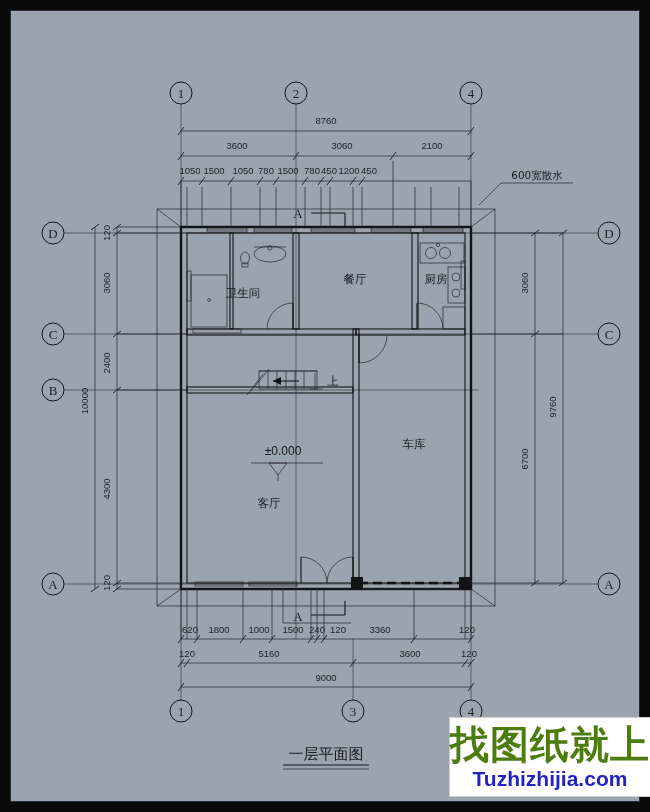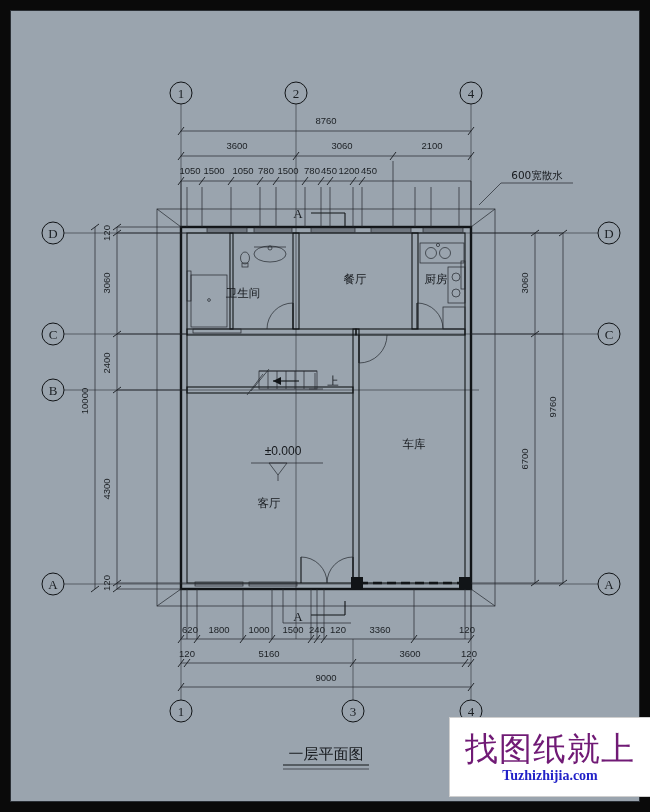--- a/index.html
+++ b/index.html
@@ -6,23 +6,23 @@
   body{width:650px;height:812px;overflow:hidden;
        font-family:"Liberation Sans","DejaVu Sans",sans-serif;}
   #root{position:relative;width:650px;height:812px;background:#0a0a0a;}
   #sheet{position:absolute;left:10px;top:10px;width:630px;height:792px;
          background:#9aa4ae;border:1px solid #2a2f35;box-sizing:border-box;}
   svg{position:absolute;left:0;top:0;}
   .wm{position:absolute;background:#ffffff;}
   #wm-box{left:438px;top:706px;width:202px;height:80px;
           border:1px solid #cfcfcf;box-sizing:border-box;
           display:flex;flex-direction:column;align-items:center;justify-content:center;}
-  #wm-cn{font-family:"DejaVu Sans",sans-serif;font-size:33px;font-weight:normal;
-         color:#701a75;letter-spacing:1px;line-height:1;}
-  #wm-en{font-family:Liberation Serif, serif;font-size:14px;font-weight:bold;
+  #wm-cn{font-family:"DejaVu Sans",sans-serif;font-size:39px;font-weight:bold;
+         color:#4d7c0f;letter-spacing:1px;line-height:1;}
+  #wm-en{font-family:Liberation Sans, sans-serif;font-size:21px;font-weight:bold;
          color:#2222c8;letter-spacing:0px;line-height:1;margin-top:4px;}
 </style>
 </head>
 <body>
 
 <div id="root">
  <div id="sheet">
 
   <svg width="630" height="792" viewBox="0 0 630 792">
     <defs>

